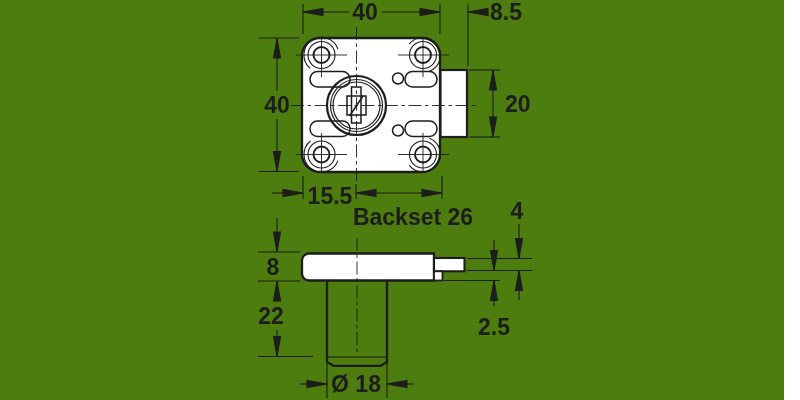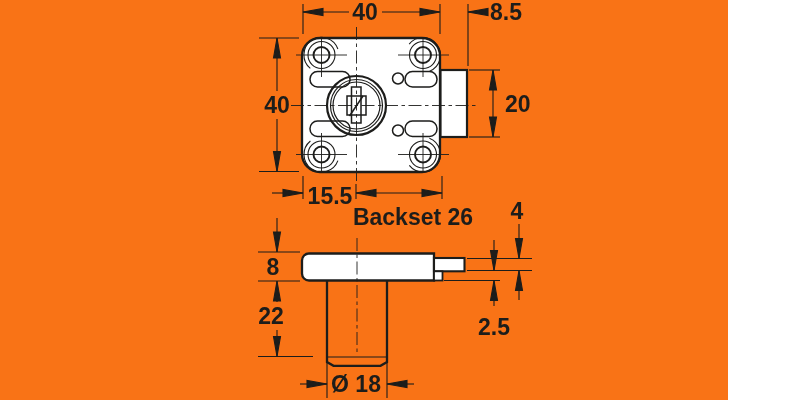--- a/index.html
+++ b/index.html
@@ -1,16 +1,16 @@
 <!DOCTYPE html>
 <html><head>
 <meta charset="utf-8">
 <style>
   html,body{margin:0;padding:0;background:#ffffff;}
-  .stage{position:relative;width:728px;height:400px;background:#f97316;overflow:hidden;
+  .stage{position:relative;width:784px;height:400px;background:#4d7c0f;overflow:hidden;
          font-family:"Liberation Sans",sans-serif;text-align:right;}
   svg text{font-family:"Liberation Sans",sans-serif;font-weight:bold;font-size:23px;fill:#1d1d1b;}
 </style>
 </head>
 <body>
 
 <div class="stage">
 <svg width="800" height="400" viewBox="0 0 800 400" stroke-linecap="butt" fill="none">
 
   <g stroke="#1d1d1b">

